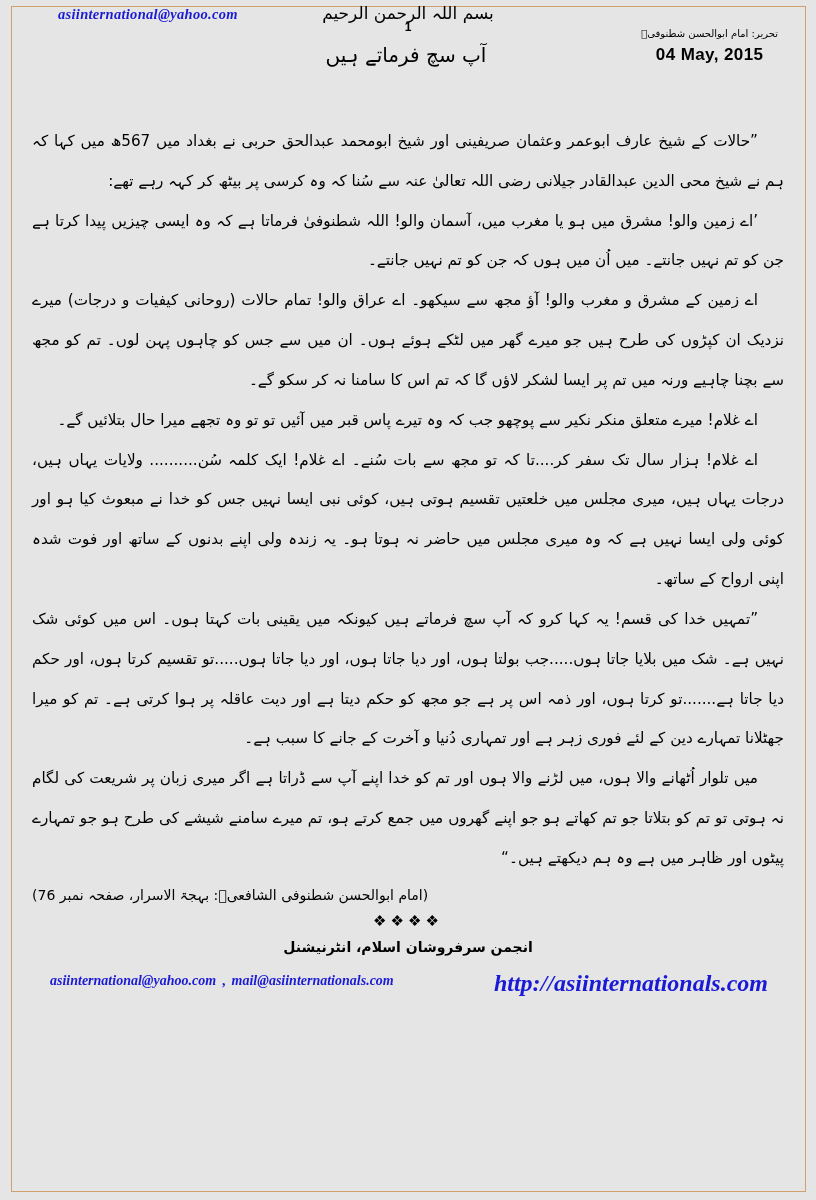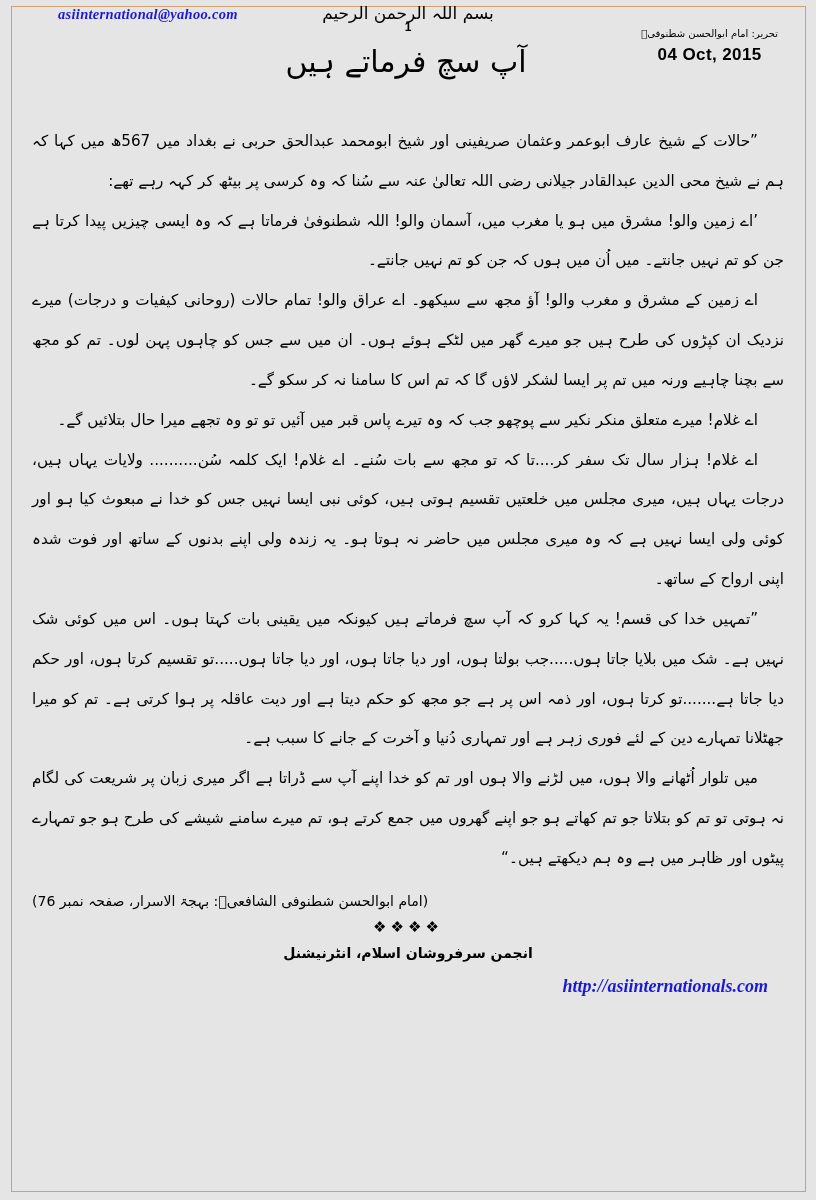--- a/index.html
+++ b/index.html
@@ -113,21 +113,21 @@
     letter-spacing: 0.4px;
   }
 
   .doc-title {
     position: absolute;
     top: 38px;
     left: 0;
     right: 4px;
     text-align: center;
     font-family: "DejaVu Sans", "Liberation Sans", sans-serif;
-    font-size: 30px;
+    font-size: 20px;
     font-weight: normal;
     color: #000;
     line-height: 1.3;
     direction: rtl;
   }
 
   
   .body-text {
     direction: rtl;
     text-align: justify;
@@ -146,21 +146,21 @@
   }
 
   
   .citation {
     direction: rtl;
     text-align: left;
     font-family: "DejaVu Sans", "Liberation Sans", sans-serif;
     font-size: 14px;
     color: #000;
     padding: 0 6px;
-    margin-top: 10px;
+    margin-top: 4px;
     line-height: 1.8;
   }
 
   .ornament-row {
     text-align: center;
     margin-top: 6px;
     line-height: 1;
     color: #000;
     font-size: 15px;
     letter-spacing: 4px;
@@ -205,21 +205,21 @@
   }
 
   .footer-url {
     position: absolute;
     right: 22px;
     top: -3px;
     color: #1a1ad6;
     font-family: "Liberation Serif", "DejaVu Serif", serif;
     font-style: italic;
     font-weight: bold;
-    font-size: 18px;
+    font-size: 24px;
     white-space: nowrap;
   }
 </style>
 </head>
 <body>
 
 <div class="page">
 
   <div class="page-frame" style="border-color: rgb(192, 106, 16);"></div>
 
@@ -229,21 +229,21 @@
 
       <div class="top-email" style="color: rgb(26, 26, 214);">asiinternational@yahoo.com</div>
 
       <div class="basmala-wrap">
         <div class="basmala">بسم اللہ الرحمن الرحیم</div>
         <span class="page-number">1</span>
       </div>
 
       <div class="byline-block">
         <div class="byline">تحریر: امام ابوالحسن شطنوفیؒ</div>
-        <div class="byline-date">04 Oct, 2015</div>
+        <div class="byline-date">04 May, 2015</div>
       </div>
 
       <div class="doc-title">آپ سچ فرماتے ہیں</div>
     </div>
 
     <div class="body-text" id="body-text">
         <p>”حالات کے شیخ عارف ابوعمر وعثمان صریفینی اور شیخ ابومحمد عبدالحق حربی نے بغداد میں 567ھ میں کہا کہ ہم نے شیخ محی الدین عبدالقادر جیلانی رضی اللہ تعالیٰ عنہ سے سُنا کہ وہ کرسی پر بیٹھ کر کہہ رہے تھے:</p>
         <p>’اے زمین والو! مشرق میں ہو یا مغرب میں، آسمان والو! اللہ شطنوفیٰ فرماتا ہے کہ وہ ایسی چیزیں پیدا کرتا ہے جن کو تم نہیں جانتے۔ میں اُن میں ہوں کہ جن کو تم نہیں جانتے۔</p>
         <p>اے زمین کے مشرق و مغرب والو! آؤ مجھ سے سیکھو۔ اے عراق والو! تمام حالات (روحانی کیفیات و درجات) میرے نزدیک ان کپڑوں کی طرح ہیں جو میرے گھر میں لٹکے ہوئے ہوں۔ ان میں سے جس کو چاہوں پہن لوں۔ تم کو مجھ سے بچنا چاہیے ورنہ میں تم پر ایسا لشکر لاؤں گا کہ تم اس کا سامنا نہ کر سکو گے۔</p>
         <p>اے غلام! میرے متعلق منکر نکیر سے پوچھو جب کہ وہ تیرے پاس قبر میں آئیں تو تو وہ تجھے میرا حال بتلائیں گے۔</p>
@@ -252,17 +252,20 @@
         <p>میں تلوار اُٹھانے والا ہوں، میں لڑنے والا ہوں اور تم کو خدا اپنے آپ سے ڈراتا ہے اگر میری زبان پر شریعت کی لگام نہ ہوتی تو تم کو بتلاتا جو تم کھاتے ہو جو اپنے گھروں میں جمع کرتے ہو، تم میرے سامنے شیشے کی طرح ہو جو تمہارے پیٹوں اور ظاہر میں ہے وہ ہم دیکھتے ہیں۔“</p>
       </div>
 
     <div class="citation">(امام ابوالحسن شطنوفی الشافعیؒ: بہجۃ الاسرار، صفحہ نمبر 76)</div>
 
     <div class="ornament-row" id="ornament-row"><span class="orn">❖</span><span class="orn">❖</span><span class="orn">❖</span><span class="orn">❖</span></div>
 
     <div class="org-name">انجمن سرفروشان اسلام، انٹرنیشنل</div>
 
     <div class="footer-links">
+      <div class="footer-emails" style="color: rgb(26, 26, 214);">
+        <span class="plain">asiinternational@yahoo.com</span><span class="sep">,</span><span class="plain">mail@asiinternationals.com</span>
+      </div>
       <div class="footer-url" style="color: rgb(26, 26, 214);">http://asiinternationals.com</div>
     </div>
 
   </div>
 </div>
 
 </body></html>

